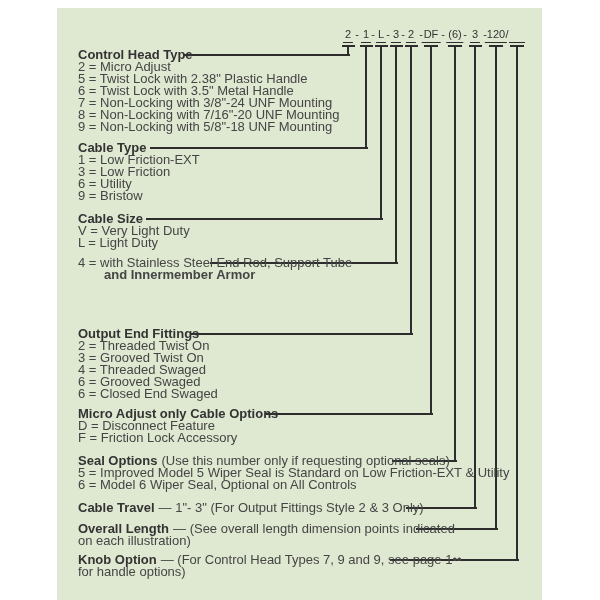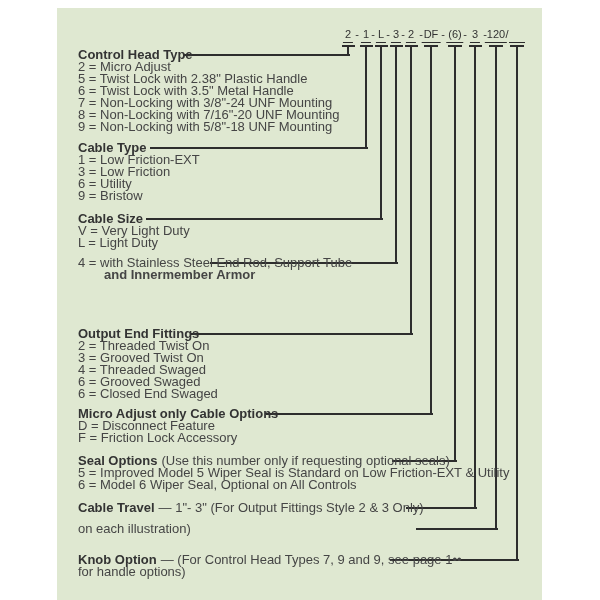--- a/index.html
+++ b/index.html
@@ -156,20 +156,23 @@
   <div class="item">6 = Model 6 Wiper Seal, Optional on All Controls</div>
 </div>
 
 <div class="section" style="top:502px">
   <div>
     <span class="heading">Cable Travel</span><span class="after">— 1"- 3" (For Output Fittings Style 2 &amp; 3 Only)</span>
   </div>
 </div>
 
 <div class="section" style="top:523px">
+  <div>
+    <span class="heading">Overall Length</span><span class="after">— (See overall length dimension points indicated</span>
+  </div>
   <div class="item">on each illustration)</div>
 </div>
 
 <div class="section" style="top:554px">
   <div>
     <span class="heading">Knob Option</span><span class="after">— (For Control Head Types 7, 9 and 9, see page 1••</span>
   </div>
   <div class="item">for handle options)</div>
 </div>
 

